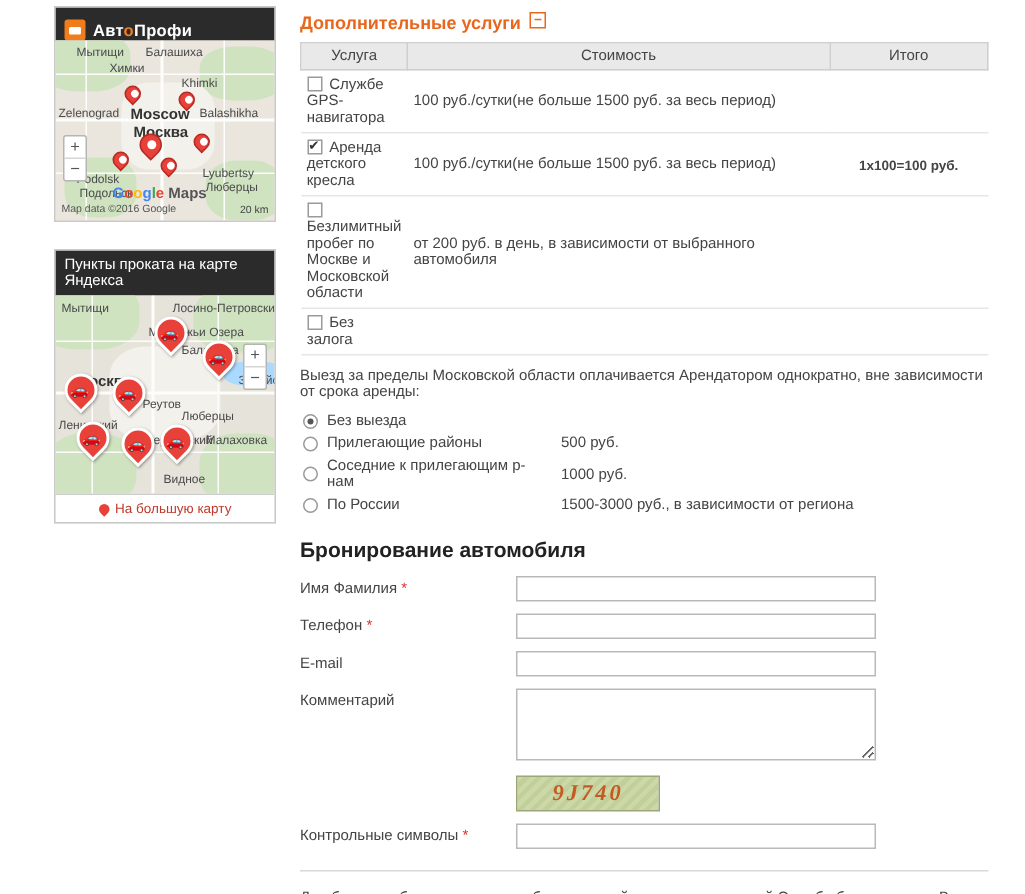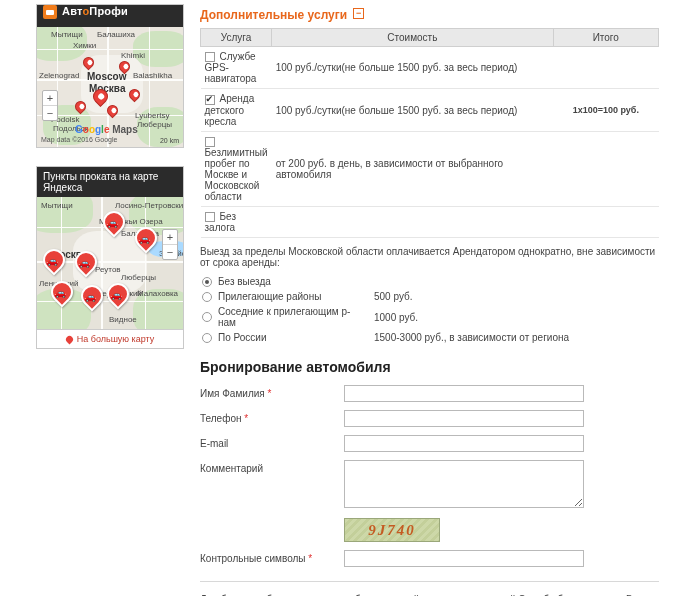--- a/index.html
+++ b/index.html
@@ -26,21 +26,21 @@
     border: 1px solid #c9c9c9;
     background: #e8e4dd;
     position: relative;
     overflow: hidden;
   }
   .map-header {
     height: 22px;
     background: #2b2b2b;
     color: #fff;
     display: flex;
-    align-items: flex-start;
+    align-items: flex-end;
     gap: 5px;
     padding: 0 6px;
     font-size: 11px;
   }
   .logo-sq {
     width: 14px; height: 14px;
     background: #f07c1b;
     border-radius: 2px;
     display: inline-block;
     position: relative;

